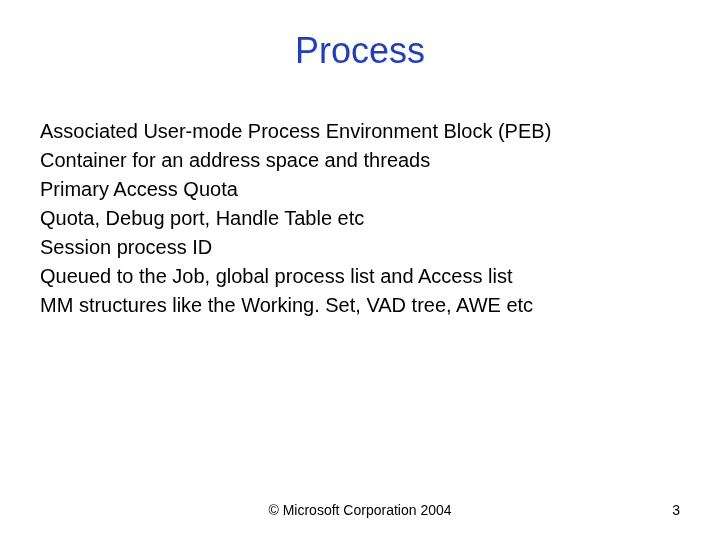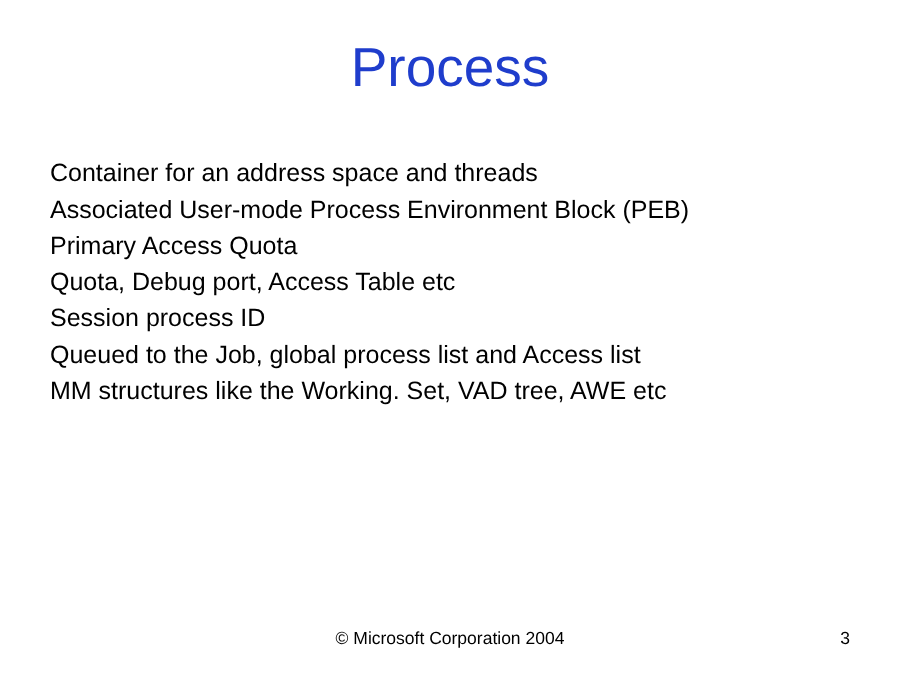--- a/index.html
+++ b/index.html
@@ -16,21 +16,21 @@
       overflow: hidden;
     }
     .slide {
       width: 100%;
       height: 100%;
       padding: 20px 40px 30px 40px;
       position: relative;
     }
     .title {
       color: #1f3dcc;
-      font-size: 44px;
+      font-size: 36px;
       font-weight: 400;
       text-align: center;
       margin-top: 10px;
       margin-bottom: 45px;
     }
     .body-list {
       list-style: none;
       padding: 0;
       margin: 0;
     }
@@ -60,24 +60,24 @@
       color: #000000;
       font-size: 14px;
     }
   </style>
 </head>
 <body>
 
 <div class="slide">
   <h1 class="title">Process</h1>
   <ul class="body-list">
+    <li>Associated User-mode Process Environment Block (PEB)</li>
     <li>Container for an address space and threads</li>
-    <li>Associated User-mode Process Environment Block (PEB)</li>
     <li>Primary Access Quota</li>
-    <li>Quota, Debug port, Access Table etc</li>
+    <li>Quota, Debug port, Handle Table etc</li>
     <li>Session process ID</li>
     <li>Queued to the Job, global process list and Access list</li>
     <li>MM structures like the Working. Set, VAD tree, AWE etc</li>
   </ul>
   <div class="footer">
     <span class="copyright">© Microsoft Corporation 2004</span>
     <span class="page-number">3</span>
   </div>
 </div>
 

